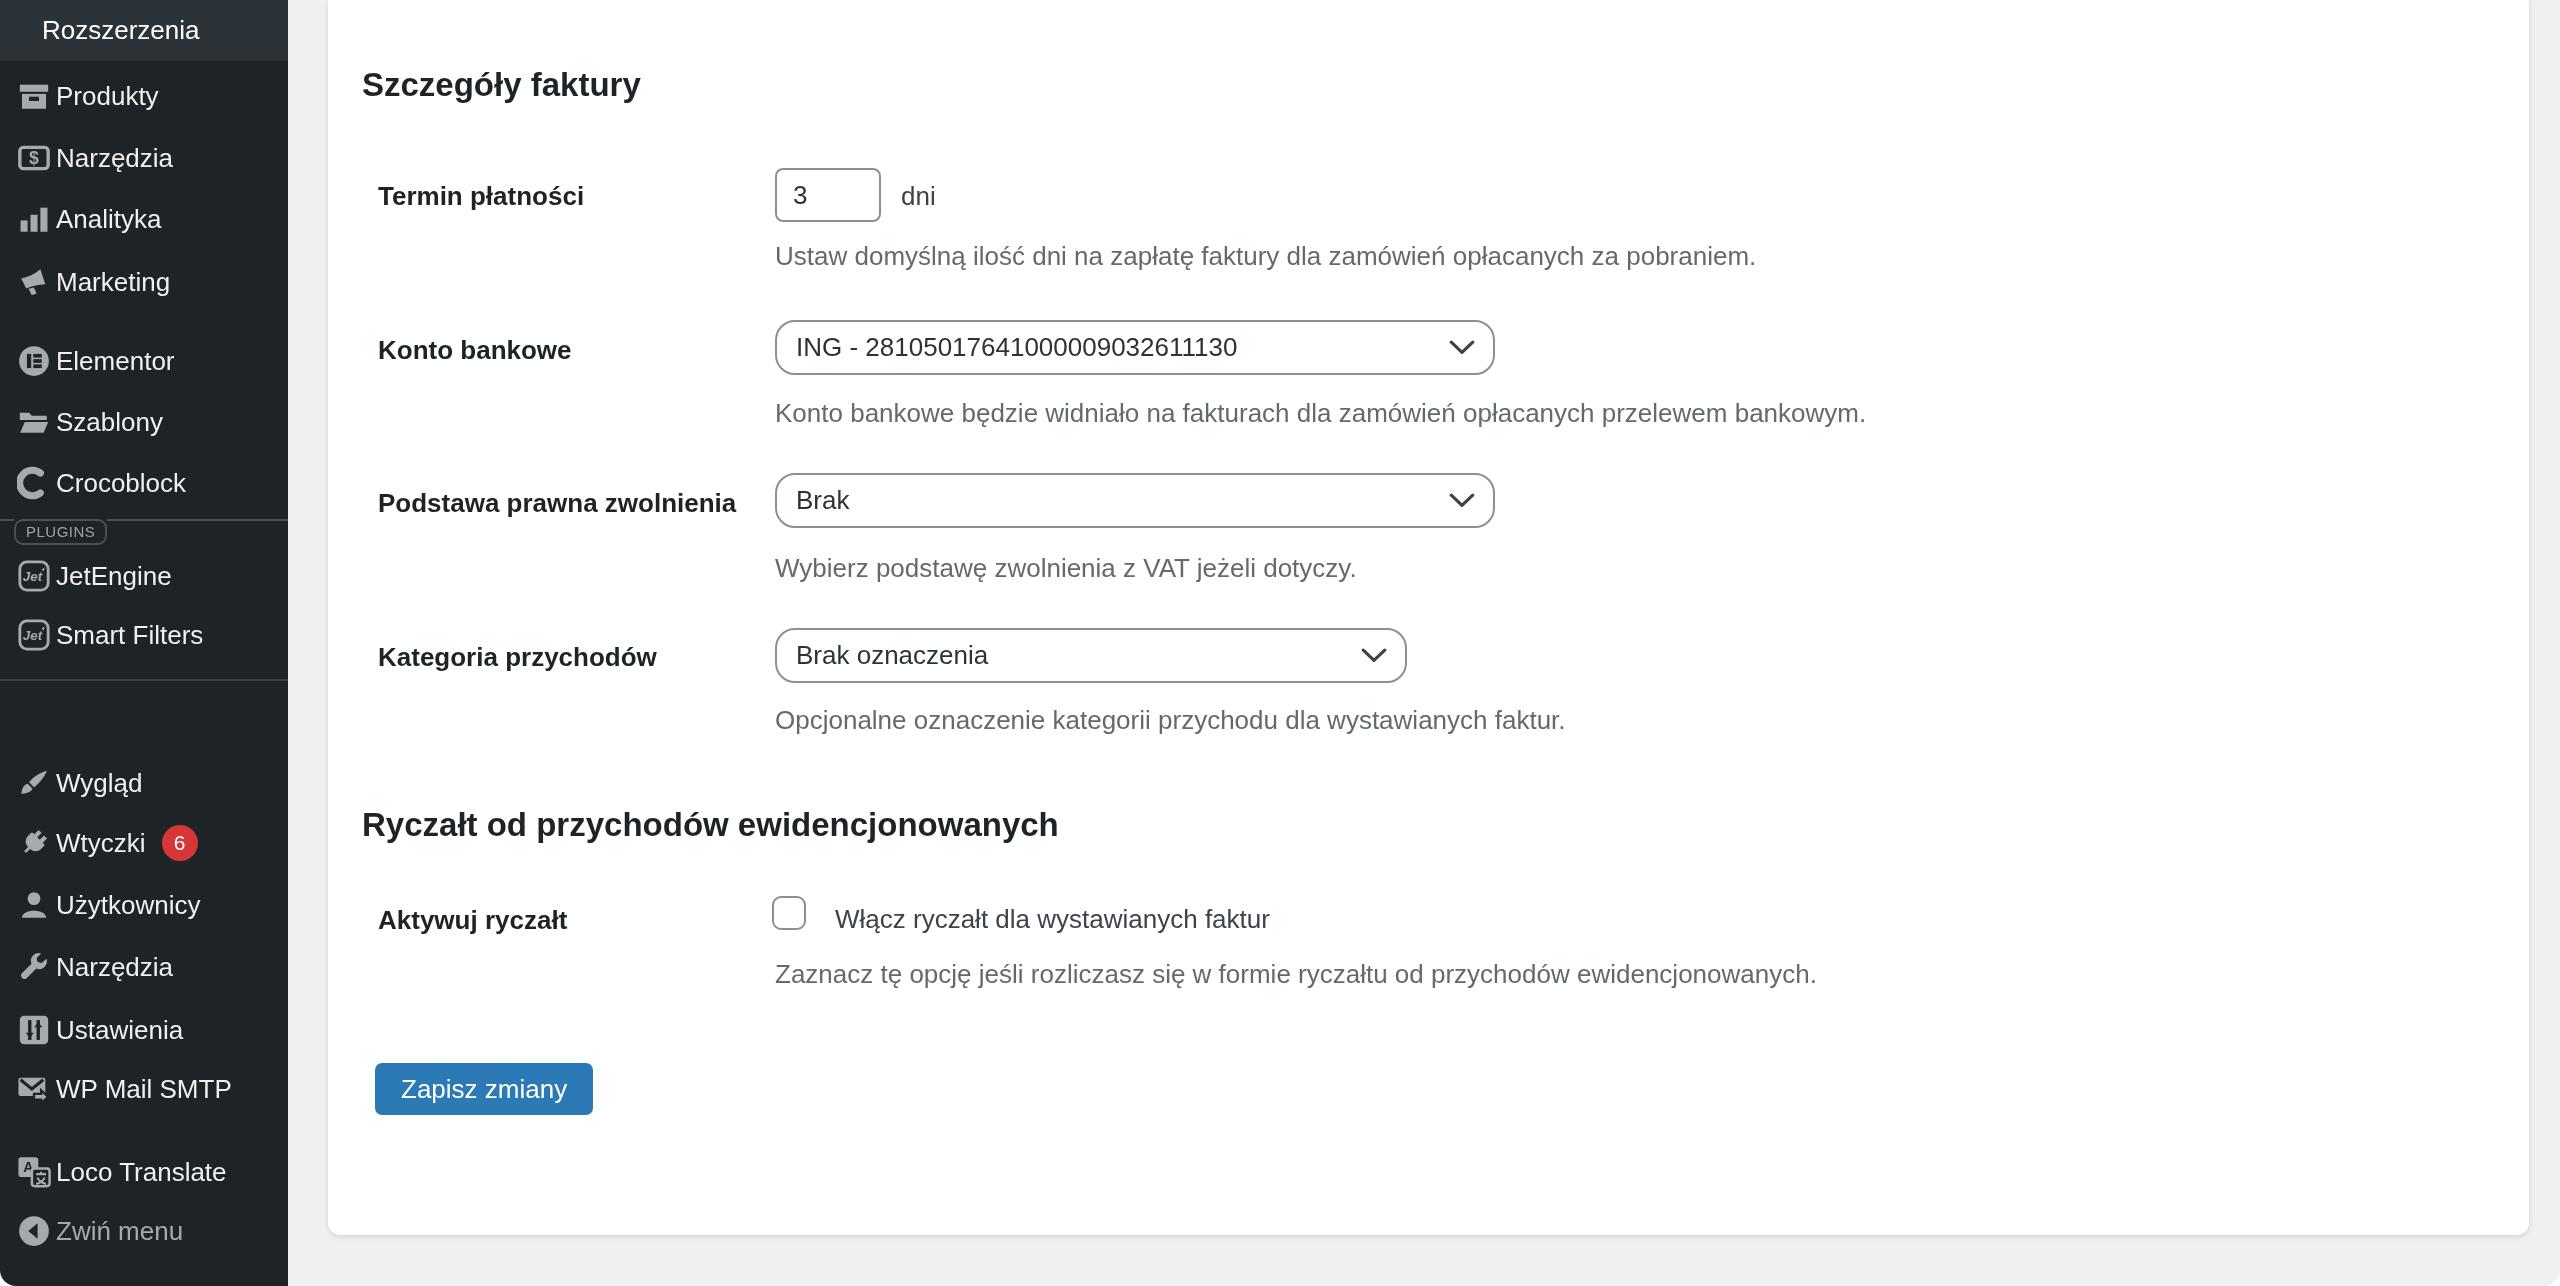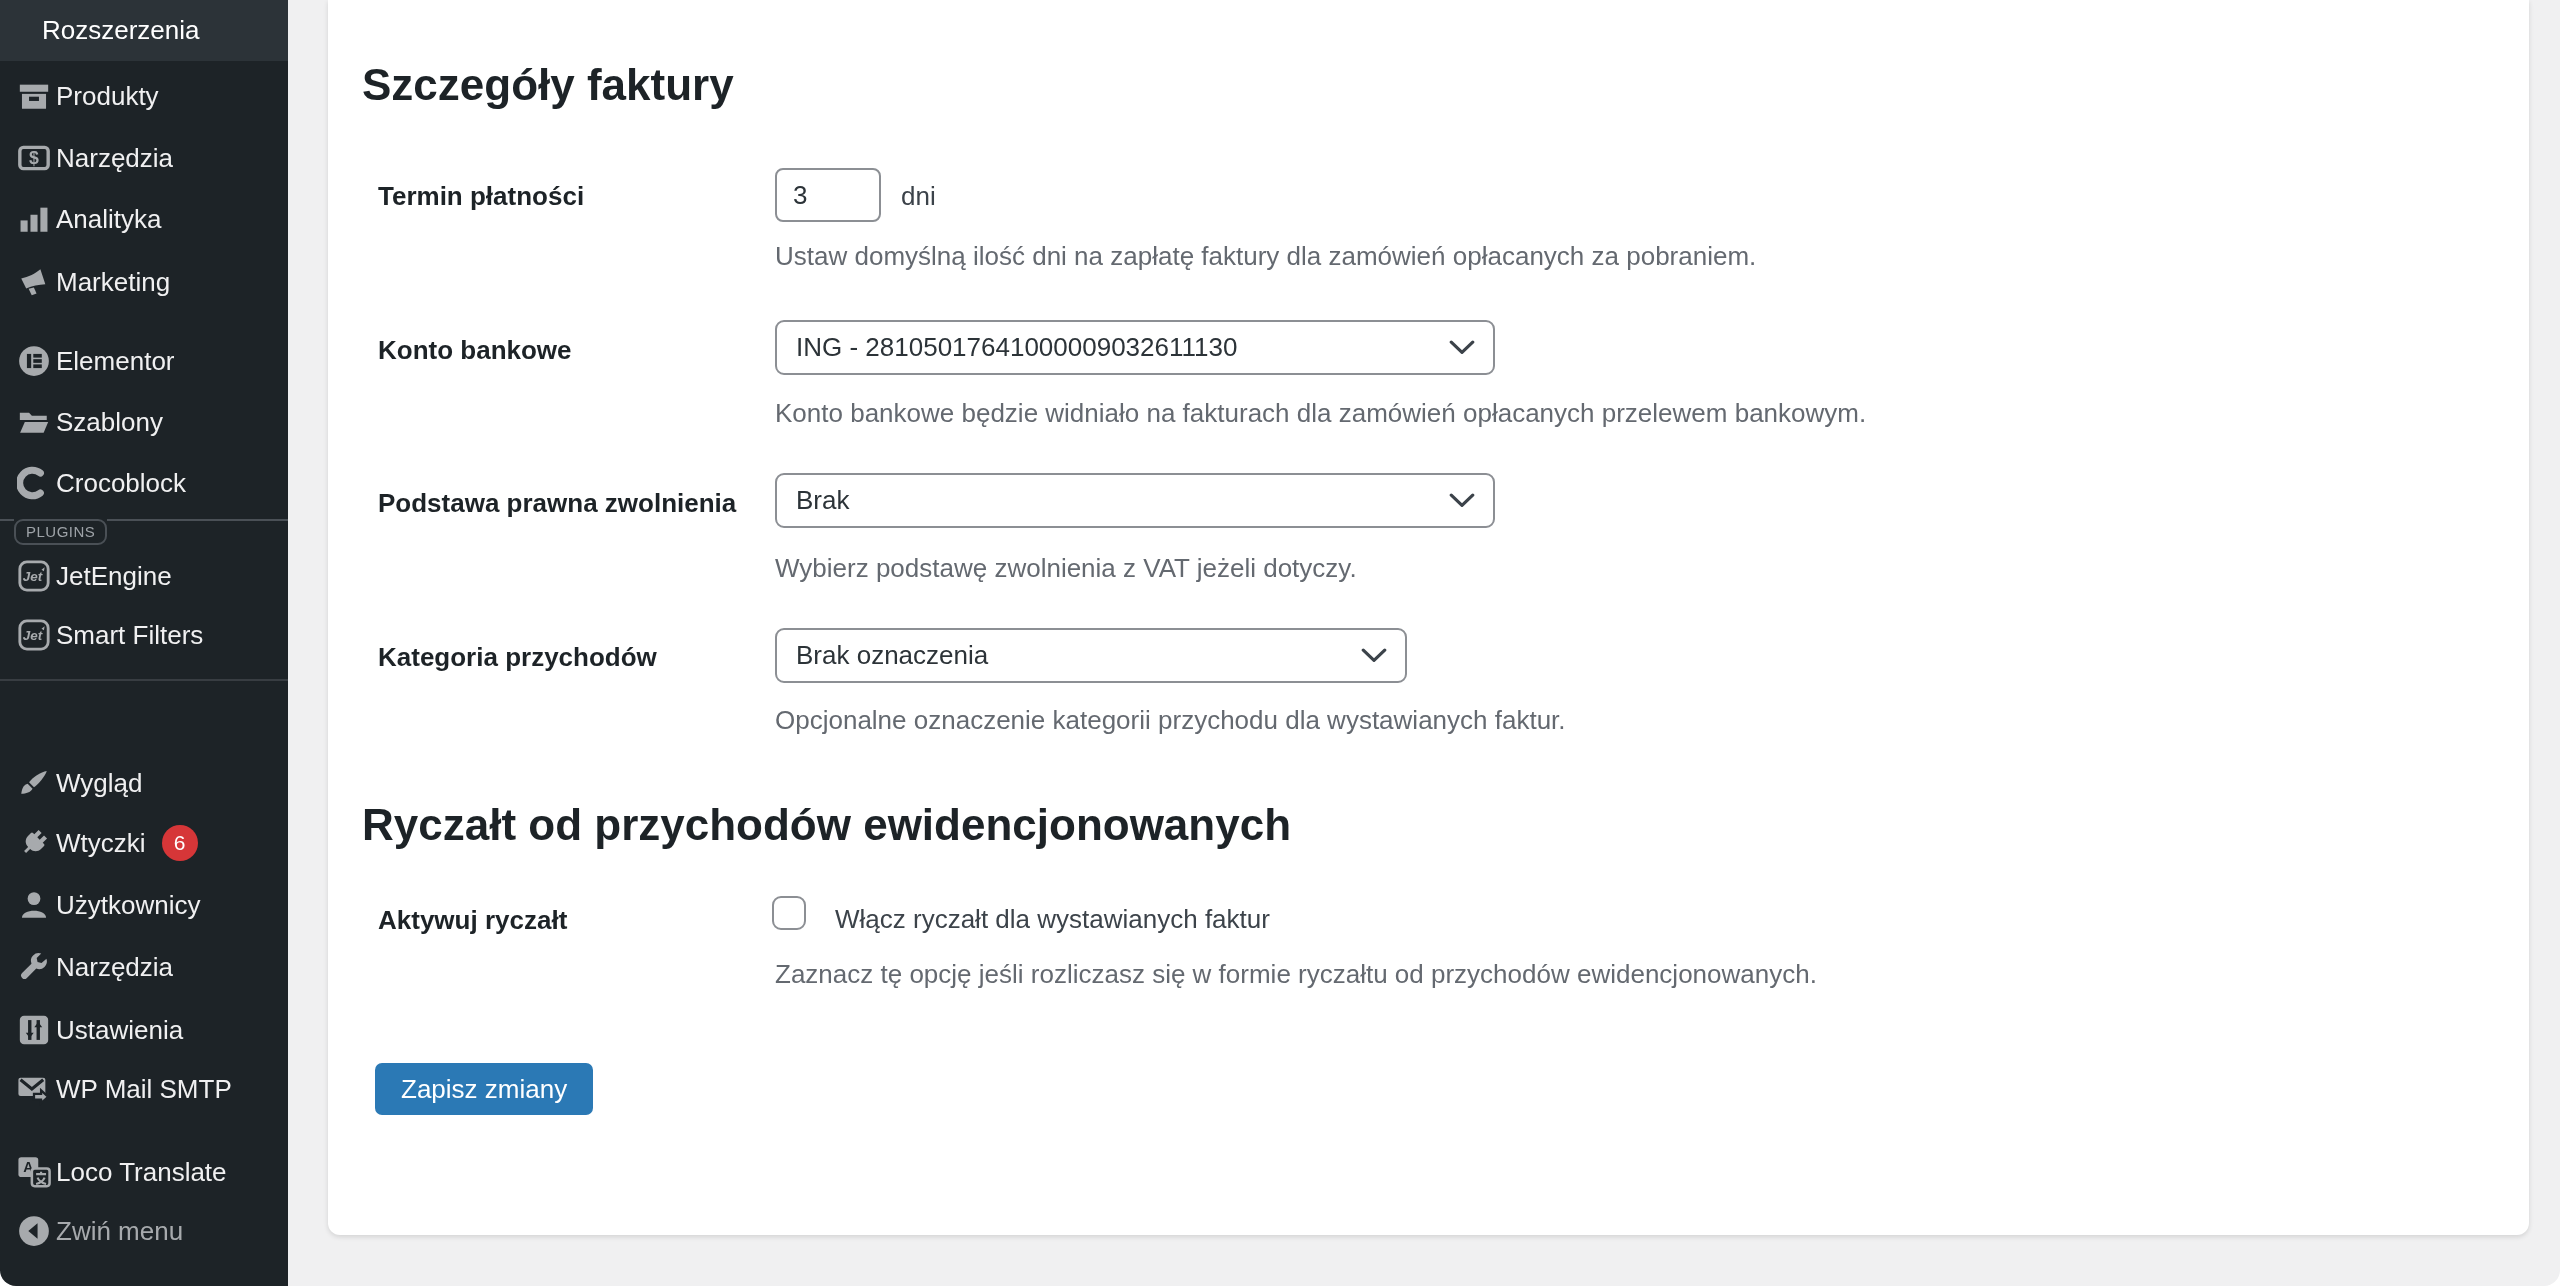--- a/index.html
+++ b/index.html
@@ -37,35 +37,35 @@
                            border:2px solid #4a5056; border-radius:9px; padding:2px 10px 3px; }
 
   .sep-line { position:absolute; left:0; top:679px; width:288px; height:0;
               border-top:2px solid #383d42; }
 
   
   .card { position:absolute; left:328px; top:0; width:2201px; height:1235px;
           background:#ffffff; border-radius:0 0 12px 12px;
           box-shadow:0 2px 5px rgba(0,0,0,.12); }
 
-  .h2 { position:absolute; left:34px; margin:0; font-size:44px; line-height:38px;
+  .h2 { position:absolute; left:34px; margin:0; font-size:33px; line-height:38px;
         font-weight:700; color:#1d2327; white-space:nowrap; }
 
   .flabel { position:absolute; left:50px; font-size:26px; line-height:30px;
             font-weight:700; color:#1d2327; white-space:nowrap; }
   .help { position:absolute; left:447px; font-size:26px; line-height:32px;
           color:#646970; white-space:nowrap; }
 
   .num-input { position:absolute; left:447px; top:168px; width:106px; height:54px;
                border:2px solid #8c8f94; border-radius:8px; background:#fff;
                font-family:inherit; font-size:26px; color:#2c3338; padding:0 6px 0 16px; }
   .suffix { position:absolute; left:573px; top:181px; font-size:26px; color:#3c434a; }
 
   .select { position:absolute; left:447px; height:55px; border:2px solid #8c8f94;
-            border-radius:9px; background:#fff; display:flex; align-items:center;
+            border-radius:20px; background:#fff; display:flex; align-items:center;
             justify-content:space-between; padding:0 18px 0 19px; cursor:pointer; }
   .select .val { font-size:26px; color:#2c3338; white-space:nowrap; }
   .select svg { flex:none; margin-left:14px; }
 
   .checkbox { position:absolute; left:444px; top:896px; width:34px; height:34px;
               border:2.5px solid #8c8f94; border-radius:9px; background:#fff; cursor:pointer; }
   .cb-label { position:absolute; left:507px; top:904px; font-size:26px; color:#3c434a;
               white-space:nowrap; cursor:pointer; }
 
   .btn { position:absolute; left:47px; top:1063px; height:52px; padding:0 26px;

